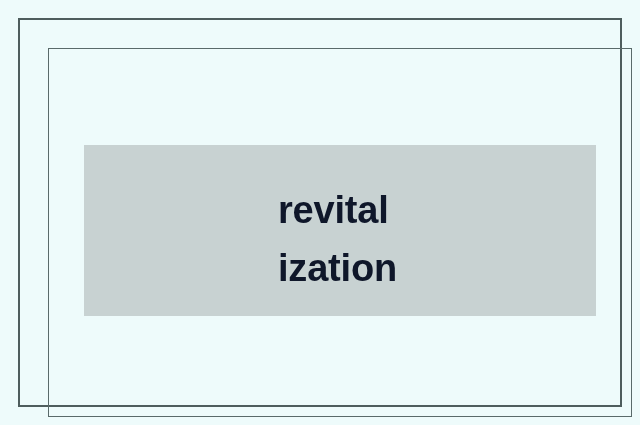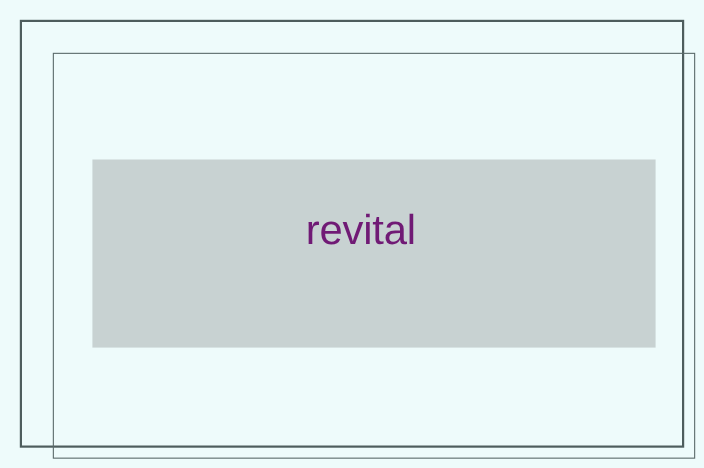--- a/index.html
+++ b/index.html
@@ -63,40 +63,41 @@
   .placeholder-text-wrap {
     position: absolute;
     left: 194px;     
     top: 36px;       
     width: 300px;
     height: 110px;
   }
 
   .placeholder-line {
     display: block;
-    color: #701a75;
+    color: #0f172a;
     font-family: "Liberation Sans", sans-serif;
     font-size: 38px;
-    font-weight: normal;
+    font-weight: bold;
     line-height: 58px;
     letter-spacing: -0.2px;
     white-space: nowrap;
     text-align: left;
   }
 </style>
 </head>
 <body>
 
 <div id="canvas">
 
   <div class="outer-frame">
 
     <div class="inner-frame"></div>
 
     <div class="placeholder-block">
       <div class="placeholder-text-wrap">
         <span class="placeholder-line">revital</span>
+        <span class="placeholder-line">ization</span>
       </div>
     </div>
 
   </div>
 
 </div>
 
 </body></html>

